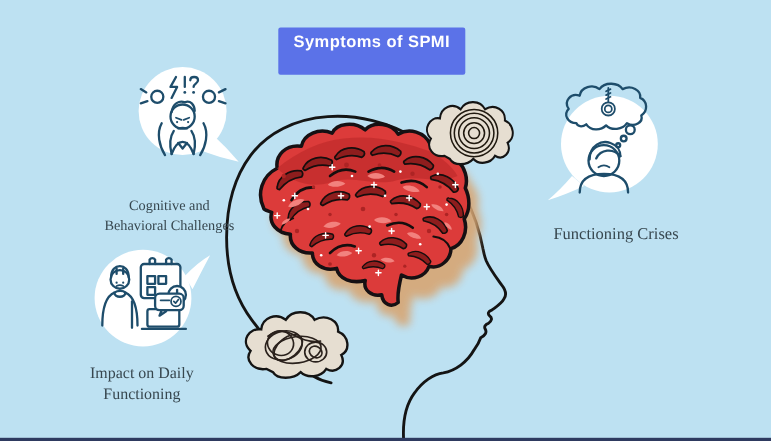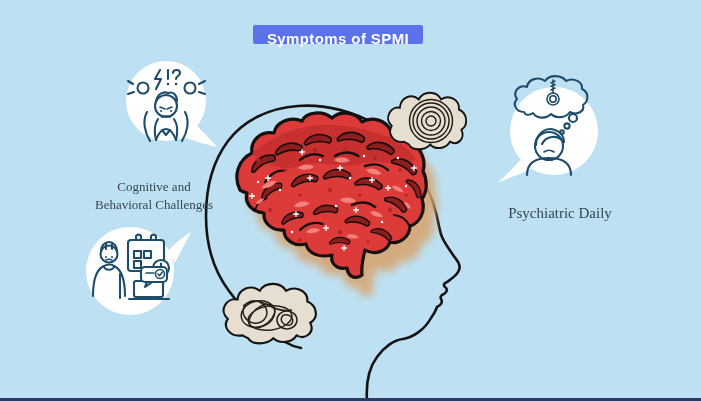--- a/index.html
+++ b/index.html
@@ -3,21 +3,21 @@
 <meta charset="utf-8">
 <style>
   html,body{margin:0;padding:0;}
   body{
     width:701px;height:401px;position:relative;overflow:hidden;
     background:var(--bg,#BDE1F2);
     font-family:"Liberation Sans", sans-serif;
   }
   .stage{position:absolute;inset:0;}
   .banner{
-    position:absolute;left:253px;top:25px;width:170px;height:19px;
+    position:absolute;left:253px;top:25px;width:170px;height:43px;
     background:var(--banner-bg,#5B72E8);
     color:var(--banner-text,#ffffff);
     font-family:"Liberation Sans",sans-serif;
     font-weight:bold;font-size:15px;letter-spacing:.4px;
     text-align:center;line-height:28px;border-radius:2px;
   }
   .callout-label{
     position:absolute;
     font-family:"Liberation Serif","DejaVu Serif",serif;
     color:var(--label-text,#37474F);
@@ -303,16 +303,17 @@
     </g>
   </svg>
 
   
   <div class="banner">
     <span>Symptoms of SPMI</span>
   </div>
 
   
   <div class="callout-label label-cognitive">Cognitive and Behavioral Challenges</div>
-  <div class="callout-label label-psychiatric">Psychiatric Daily</div>
+  <div class="callout-label label-daily">Impact on Daily Functioning</div>
+  <div class="callout-label label-psychiatric">Functioning Crises</div>
 
   <div class="bottom-bar"></div>
 </div>
 
 </body></html>

